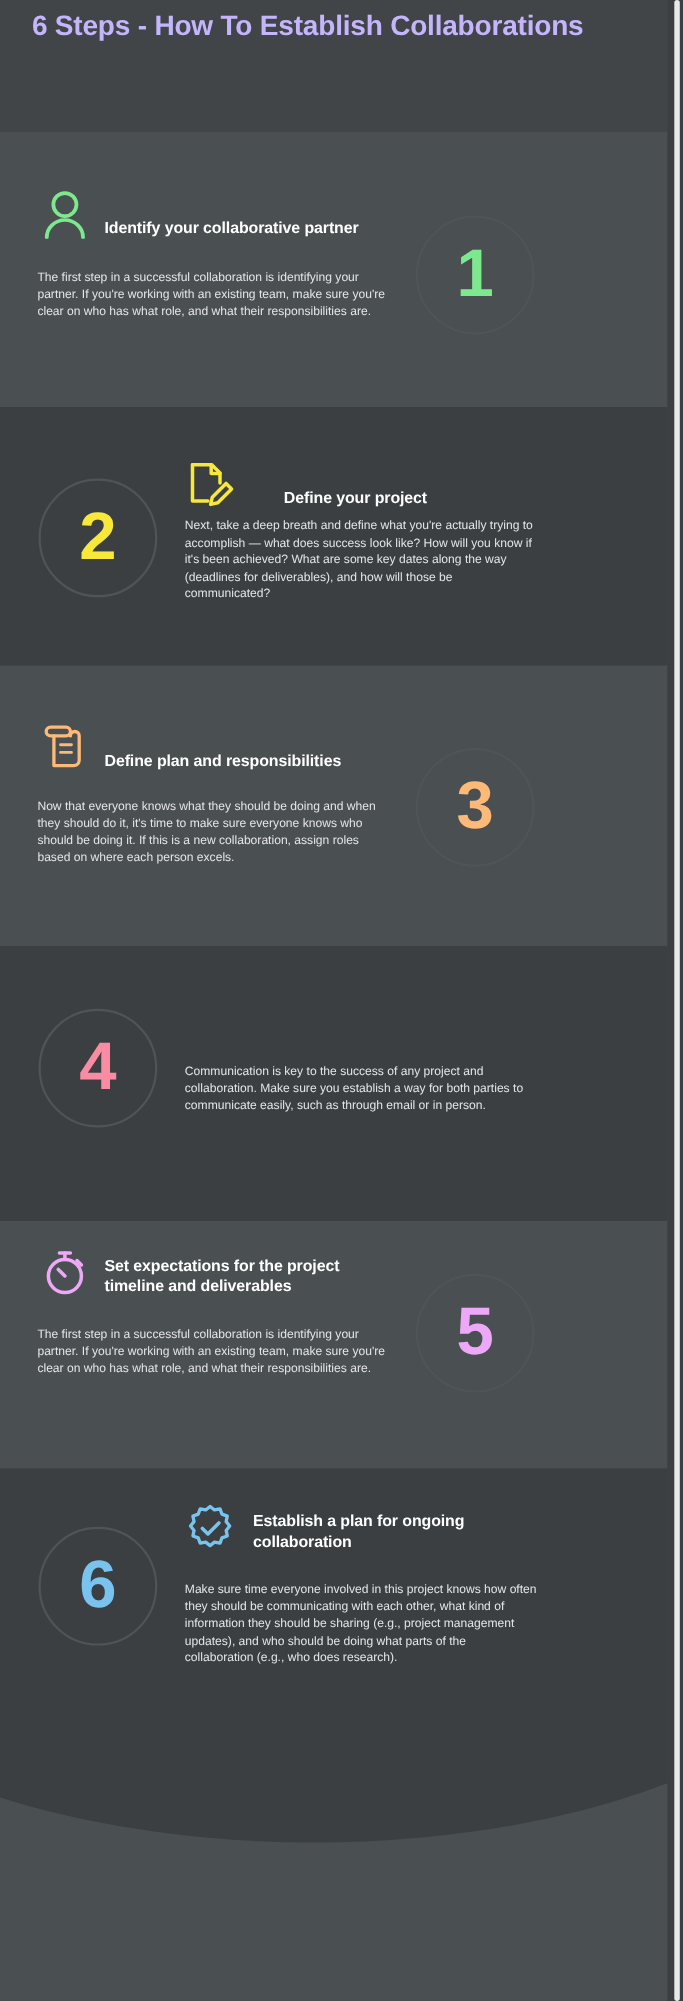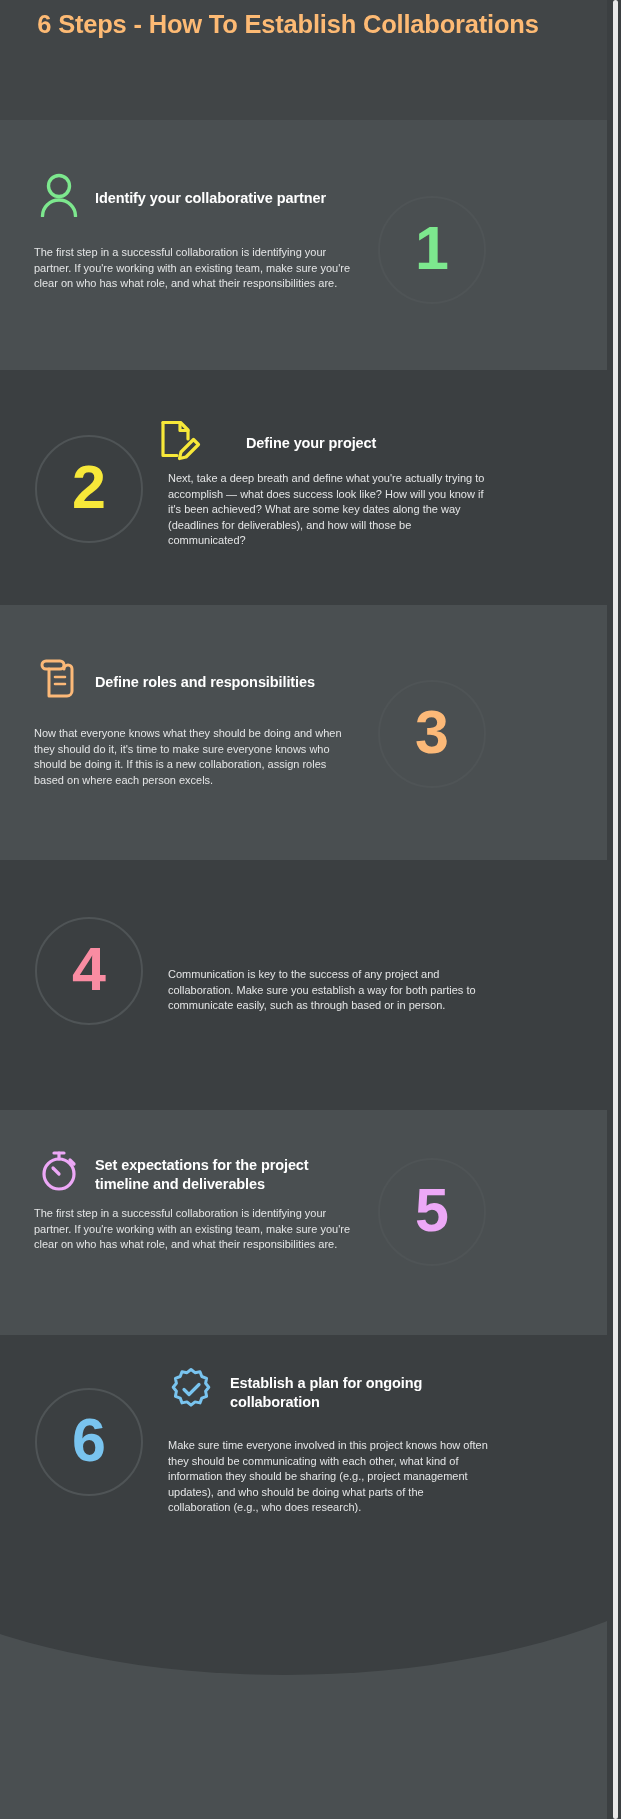--- a/index.html
+++ b/index.html
@@ -41,22 +41,22 @@
     background: #414547;
     overflow: hidden;
   }
 
   
   .title {
     position: absolute;
     left: 0; top: 0;
     width: 607px;
     padding: 8px 60px 0 29px;
-    text-align: center;
-    color: #fdba74;
+    text-align: left;
+    color: #c4b5fd;
     font-size: 25.5px;
     font-weight: bold;
     line-height: 1.28;
     letter-spacing: -0.2px;
   }
 
   
   .band {
     position: absolute;
     left: 0;
@@ -71,21 +71,21 @@
   
   .section {
     position: absolute;
     left: 0;
     width: 607px;
   }
 
   .row {
     position: absolute;
     display: flex;
-    align-items: center;
+    align-items: flex-end;
     gap: 13px;
   }
 
   .icon-box {
     width: 46px;
     height: 46px;
     flex: none;
     display: flex;
     align-items: center;
     justify-content: center;
@@ -169,21 +169,21 @@
         </div>
         <div class="head">Identify your collaborative partner</div>
       </div>
       <div class="body" style="left:34px;top:95px;width:320px;">The first step in a successful collaboration is identifying your partner. If you're working with an existing team, make sure you're clear on who has what role, and what their responsibilities are.</div>
       <div class="numcircle" style="left:378px;top:46px;">
         <span style="color:#7de88e;">1</span>
       </div>
     </div>
 
     <div class="section" style="top:395px;height:210px;">
-      <div class="row" style="left:156px;top:22px;width:330px;gap:44px;">
+      <div class="row" style="left:168px;top:22px;width:330px;gap:44px;">
         <div class="icon-box">
           <svg width="46" height="46" viewBox="0 0 46 46">
             <path d="M7 5.5h17.5l7.5 7.5v9" fill="none" stroke="#f7e839" stroke-width="3.2" stroke-linecap="round" stroke-linejoin="round"></path>
             <path d="M7 5.5v33h14" fill="none" stroke="#f7e839" stroke-width="3.2" stroke-linecap="round" stroke-linejoin="round"></path>
             <path d="M24 5.5v8h8" fill="none" stroke="#f7e839" stroke-width="3.2" stroke-linecap="round" stroke-linejoin="round"></path>
             <path d="M37.5 22.5l5 5-12.5 12.5-6.5 1.5 1.5-6.5z" fill="none" stroke="#f7e839" stroke-width="3.2" stroke-linejoin="round"></path>
           </svg>
         </div>
         <div class="head">Define your project</div>
       </div>
@@ -195,37 +195,37 @@
 
     <div class="section" style="top:638px;height:220px;">
       <div class="row" style="left:36px;top:18px;width:330px;">
         <div class="icon-box">
           <svg width="44" height="46" viewBox="0 0 44 46">
             <rect x="5" y="5" width="22" height="8" rx="4" fill="none" stroke="#fcb978" stroke-width="3"></rect>
             <path d="M12 13v27h18a5 5 0 0 0 5-5V13a4 4 0 0 0-8 0" fill="none" stroke="#fcb978" stroke-width="3" stroke-linecap="round" stroke-linejoin="round"></path>
             <path d="M18 21h10M18 28h10" stroke="#fcb978" stroke-width="2.6" stroke-linecap="round"></path>
           </svg>
         </div>
-        <div class="head">Define roles and responsibilities</div>
+        <div class="head">Define plan and responsibilities</div>
       </div>
       <div class="body" style="left:34px;top:88px;width:316px;">Now that everyone knows what they should be doing and when they should do it, it's time to make sure everyone knows who should be doing it. If this is a new collaboration, assign roles based on where each person excels.</div>
       <div class="numcircle" style="left:378px;top:42px;">
         <span style="color:#fcb978;">3</span>
       </div>
     </div>
 
     <div class="section" style="top:885px;height:210px;">
-      <div class="body" style="left:168px;top:82px;width:320px;">Communication is key to the success of any project and collaboration. Make sure you establish a way for both parties to communicate easily, such as through based or in person.</div>
+      <div class="body" style="left:168px;top:82px;width:320px;">Communication is key to the success of any project and collaboration. Make sure you establish a way for both parties to communicate easily, such as through email or in person.</div>
       <div class="numcircle" style="left:35px;top:32px;">
         <span style="color:#f98ca2;">4</span>
       </div>
     </div>
 
     <div class="section" style="top:1118px;height:215px;">
-      <div class="row" style="left:36px;top:30px;width:330px;">
+      <div class="row" style="left:36px;top:16px;width:330px;">
         <div class="icon-box">
           <svg width="44" height="46" viewBox="0 0 44 46">
             <circle cx="22" cy="26" r="15" fill="none" stroke="#eda8f7" stroke-width="3.2"></circle>
             <path d="M22 26l-6-6" stroke="#eda8f7" stroke-width="3.2" stroke-linecap="round"></path>
             <path d="M17 5h10" stroke="#eda8f7" stroke-width="3.2" stroke-linecap="round"></path>
             <path d="M22 5v6" stroke="#eda8f7" stroke-width="3.2" stroke-linecap="round"></path>
             <path d="M33 12l4 4" stroke="#eda8f7" stroke-width="3.2" stroke-linecap="round"></path>
           </svg>
         </div>
         <div class="head">Set expectations for the project timeline and deliverables</div>

